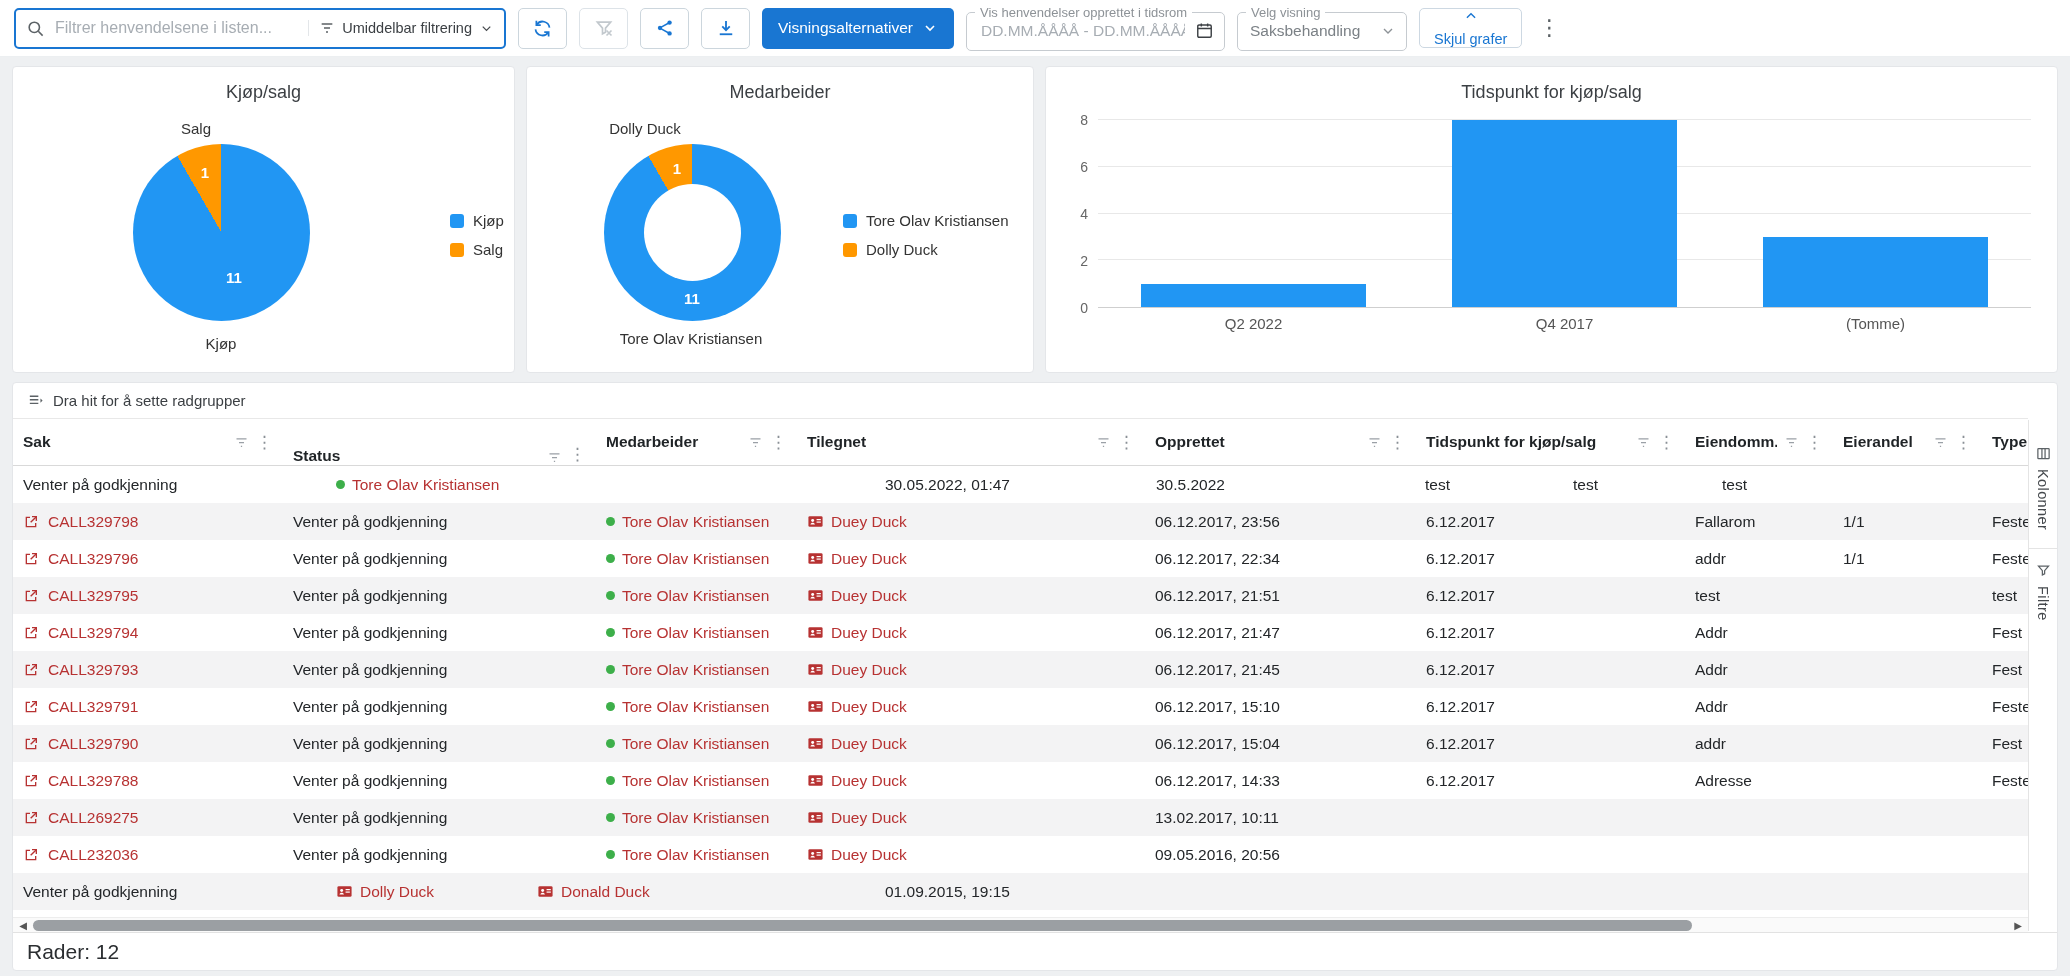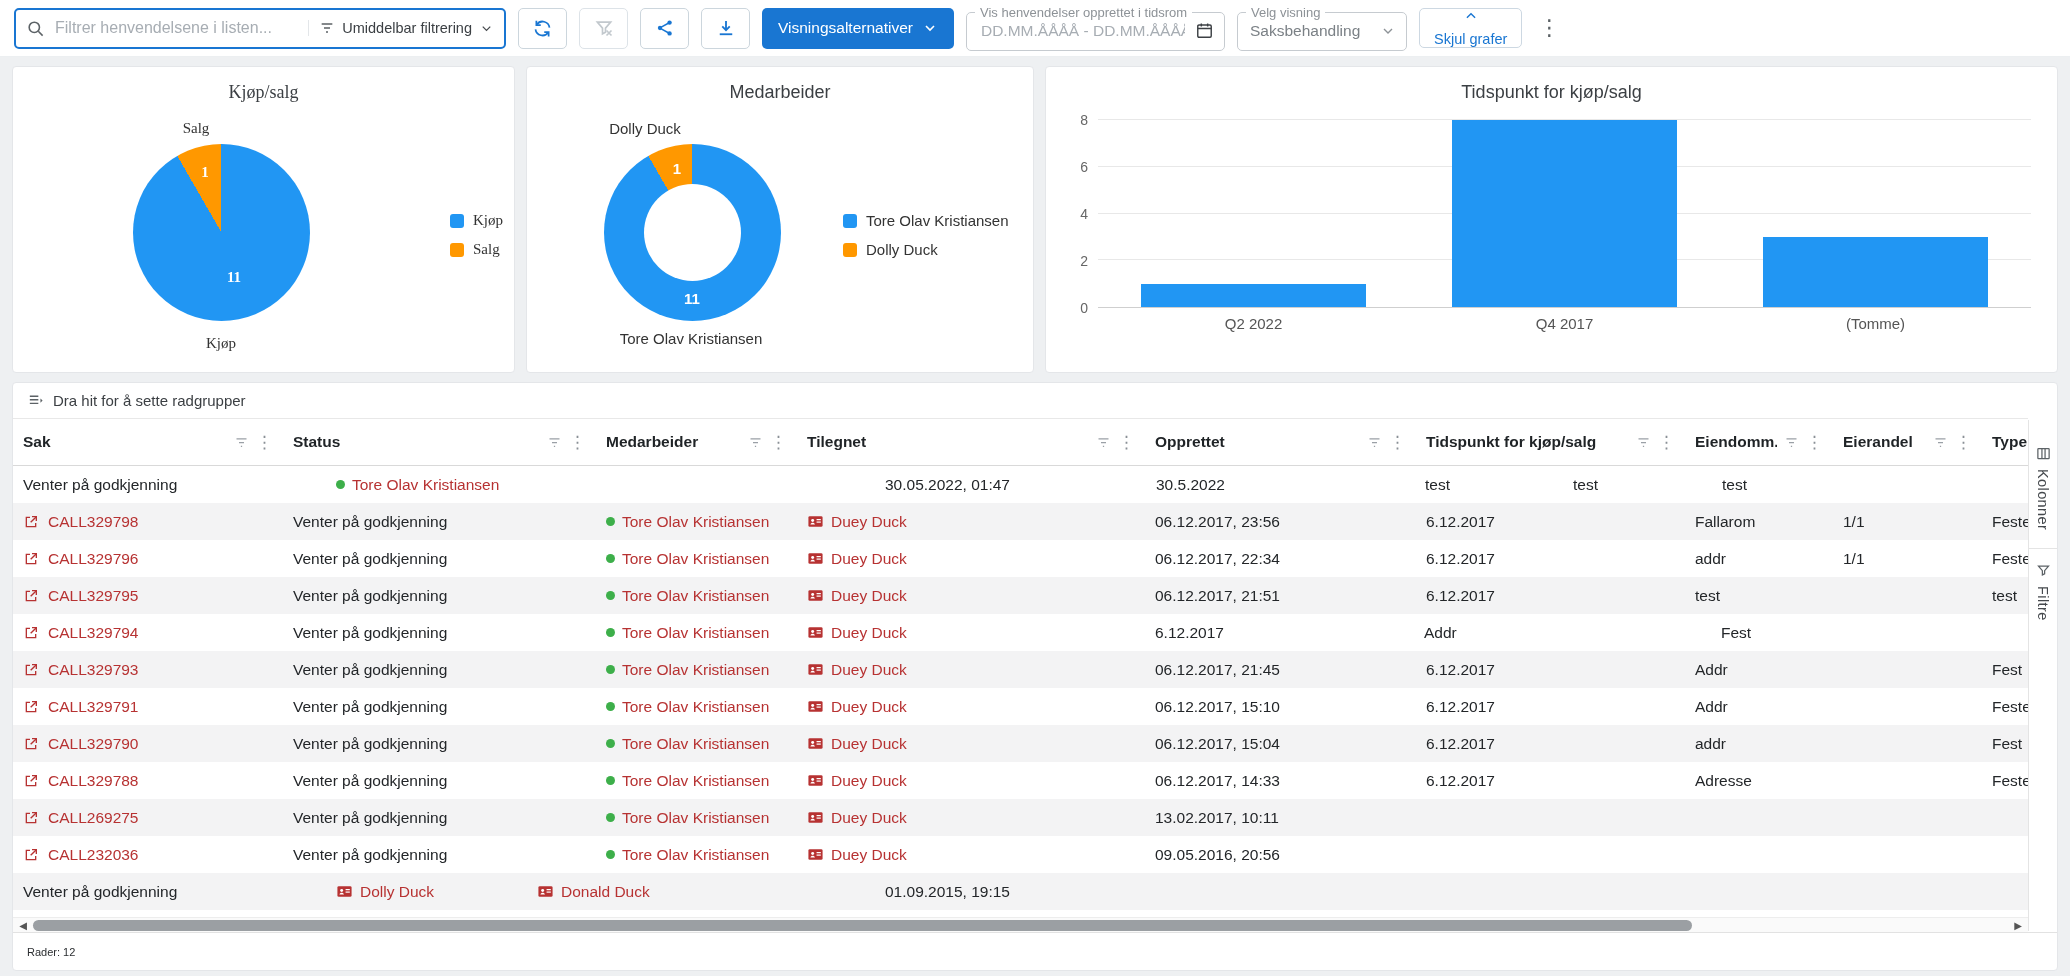--- a/index.html
+++ b/index.html
@@ -40,21 +40,21 @@
   .btn-ghost{
     height:40px; background:#fff; border:1px solid #cdd8e2; border-radius:5px; color:var(--accent,#1976d2);
     font-size:14.5px; font-family:inherit; padding:0 14px; display:flex; align-items:center; gap:8px; cursor:pointer;flex-direction:column;
   }
   .kebab{ font-size:22px; color:#5b6165; padding:0 4px; cursor:pointer; user-select:none; }
   .th-kebab{ font-size:17px; color:#8a9096; cursor:pointer; user-select:none; }
 
   
   .charts{ display:flex; gap:11px; padding:9px 12px; }
   .card{ background:#fff; border:1px solid #e4e6e9; border-radius:4px; height:307px; position:relative; }
-  .pie-card{ width:503px;font-family:Liberation Serif, serif; }
+  .pie-card{ width:503px; }
   .donut-card{ width:508px; }
   .bar-card{ flex:1; }
   .chart-title{ text-align:center; padding:15px 0 3px; font-size:18px; color:#3b3f43; font-weight:500; }
   .pie-zone{ position:relative; height:252px; }
   .pie{ position:absolute; width:177px; height:177px; border-radius:50%; }
   .donut::after{ content:""; position:absolute; inset:40px; border-radius:50%; background:#fff; }
   .plabel{ position:absolute; transform:translate(-50%,-50%); font-size:15px; color:#333; font-weight:500; white-space:nowrap; }
   .plabel.inside{ color:#fff; font-weight:600; }
   .legend{ position:absolute; display:flex; flex-direction:column; gap:12px; }
   .li{ display:flex; align-items:center; gap:9px; font-size:15px; color:#333; font-weight:500; white-space:nowrap; }
@@ -82,21 +82,21 @@
   .saklink{ display:flex; align-items:center; gap:9px; color:var(--link-red,#b73232); cursor:pointer; }
   .person{ display:flex; align-items:center; gap:7px; color:var(--link-red,#b73232); cursor:pointer; }
   .dot{ width:9px; height:9px; border-radius:50%; background:var(--status-green,#3daf4a); flex:none; }
   .ext{ width:16px; height:16px; flex:none; color:var(--link-red,#b73232); }
   .idcard{ width:17px; height:17px; flex:none; color:var(--link-red,#b73232); }
   .th-funnel{ width:15px; height:15px; flex:none; }
   .hscrollbar{ height:15px; margin-top:7px; display:flex; align-items:center; background:#fafafa; border-top:1px solid #ededed; }
   .sb-btn{ width:20px; text-align:center; font-size:10px; color:#555; line-height:15px; cursor:pointer; }
   .sb-track{ flex:1; height:13px; position:relative; }
   .sb-thumb{ position:absolute; left:0; top:1px; height:11px; width:84%; background:#9b9fa3; border-radius:6px; cursor:grab; }
-  .tfooter{ height:38px; border-top:1px solid #e2e2e2; display:flex; align-items:center; padding-left:14px; font-size:11px; color:#2b2e31; }
+  .tfooter{ height:38px; border-top:1px solid #e2e2e2; display:flex; align-items:center; padding-left:14px; font-size:21px; color:#2b2e31; }
   .sidepanel{ position:absolute; top:37px; right:0; bottom:39px; width:29px; border-left:1px solid #e4e4e4; background:#fff; display:flex; flex-direction:column; align-items:center; padding-top:16px; }
   .sidetab{ display:flex; flex-direction:column; align-items:center; gap:8px; padding:10px 0 14px; cursor:pointer; }
   .vtext{ writing-mode:vertical-rl; font-size:14.5px; color:#45494d; letter-spacing:.4px; }
   .sidediv{ width:100%; border-top:1px solid #e4e4e4; margin:4px 0; }
   svg{ display:block; }
 </style>
 </head>
 <body>
 
 <div class="toolbar">
@@ -271,21 +271,21 @@
       <span>Dra hit for å sette radgrupper</span>
     </div>
     <div class="thead" id="thead">
         <div class="th" style="width: 270px;">
           <span class="th-label">Sak</span>
           <svg class="th-funnel" viewBox="0 0 24 24" fill="none" stroke="#9aa0a6" stroke-width="2">
             <path d="M4 6h16M8 12h8M11 18h2"></path>
           </svg>
           <span class="th-kebab">⋮</span>
         </div>
-        <div class="th" style="width: 313px;">
+        <div class="th" style="width: 313px; align-items: flex-end;">
           <span class="th-label">Status</span>
           <svg class="th-funnel" viewBox="0 0 24 24" fill="none" stroke="#9aa0a6" stroke-width="2">
             <path d="M4 6h16M8 12h8M11 18h2"></path>
           </svg>
           <span class="th-kebab">⋮</span>
         </div>
         <div class="th" style="width: 201px;">
           <span class="th-label">Medarbeider</span>
           <svg class="th-funnel" viewBox="0 0 24 24" fill="none" stroke="#9aa0a6" stroke-width="2">
             <path d="M4 6h16M8 12h8M11 18h2"></path>
@@ -478,20 +478,21 @@
               <svg class="idcard" viewBox="0 0 24 24">
                 <rect x="2" y="4.5" width="20" height="15" rx="2" fill="currentColor"></rect>
                 <circle cx="8" cy="10.5" r="2.1" fill="#fff"></circle>
                 <path d="M4.8 16.4c.4-1.9 1.7-2.7 3.2-2.7s2.8.8 3.2 2.7z" fill="#fff"></path>
                 <rect x="13.5" y="8.5" width="6" height="1.7" fill="#fff"></rect>
                 <rect x="13.5" y="12" width="6" height="1.7" fill="#fff"></rect>
               </svg>
               <span>Duey Duck</span>
             </span>
           </div>
+          <div class="td" style="width:271px">06.12.2017, 21:47</div>
           <div class="td" style="width:269px">6.12.2017</div>
           <div class="td" style="width:148px">Addr</div>
           <div class="td" style="width:149px"></div>
           <div class="td" style="width:150px">Fest</div>
         </div>
         <div class="trow alt">
           <div class="td" style="width:270px">
             <span class="saklink">
               <svg class="ext" viewBox="0 0 24 24" fill="none" stroke="currentColor" stroke-width="2">
                 <path d="M10.5 5H5v14h14v-5.5"></path>

